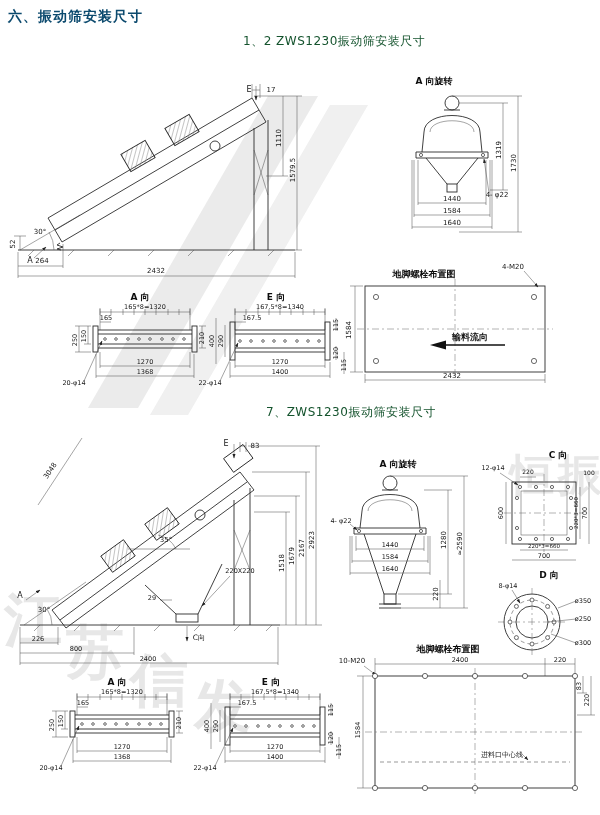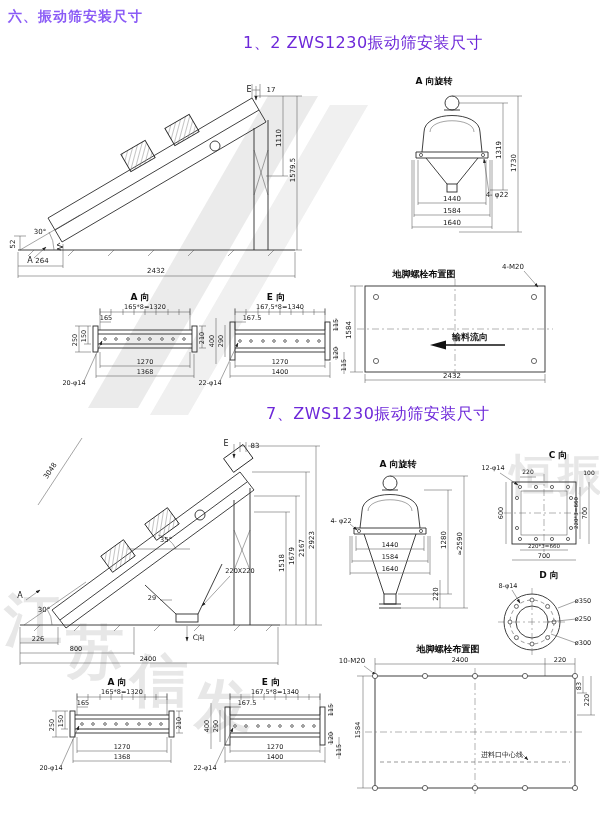--- a/index.html
+++ b/index.html
@@ -1,22 +1,22 @@
 <!DOCTYPE html>
 <html><head>
 <meta charset="utf-8">
 <style>
   html,body{margin:0;padding:0;}
   body{
     width:600px;height:815px;position:relative;background:#ffffff;
     font-family:"DejaVu Sans","Liberation Sans",sans-serif;overflow:hidden;
   }
   .abs{position:absolute;white-space:nowrap;}
-  .title{font-size:14px;font-weight:bold;color:#8b5cf6;letter-spacing:1px;}
-  .sub{font-size:16px;color:#6d28d9;letter-spacing:0.5px;text-align:right;}
+  .title{font-size:14px;font-weight:bold;color:#0c4a6e;letter-spacing:1px;}
+  .sub{font-size:12px;color:#14532d;letter-spacing:0.5px;text-align:right;}
   #drawing{position:absolute;left:0;top:0;}
   .ln{stroke:#2b2b2b;stroke-width:0.9;fill:none;}
   .thin{stroke:#4a4a4a;stroke-width:0.5;fill:none;}
   .cl{stroke:#666;stroke-width:0.5;fill:none;stroke-dasharray:7 3 2 3;}
   .dash{stroke:#555;stroke-width:0.6;fill:none;stroke-dasharray:4 3;}
   .hole{stroke:#2b2b2b;stroke-width:0.7;fill:#ffffff;}
   .fillh{fill:url(#hatch);stroke:#2b2b2b;stroke-width:0.9;}
   text.dim{fill:#161616;font-family:"DejaVu Sans","Liberation Sans",sans-serif;}
   text.vt{fill:#0d0d0d;font-size:9px;font-weight:bold;text-anchor:middle;
           font-family:"DejaVu Sans","Liberation Sans",sans-serif;}

